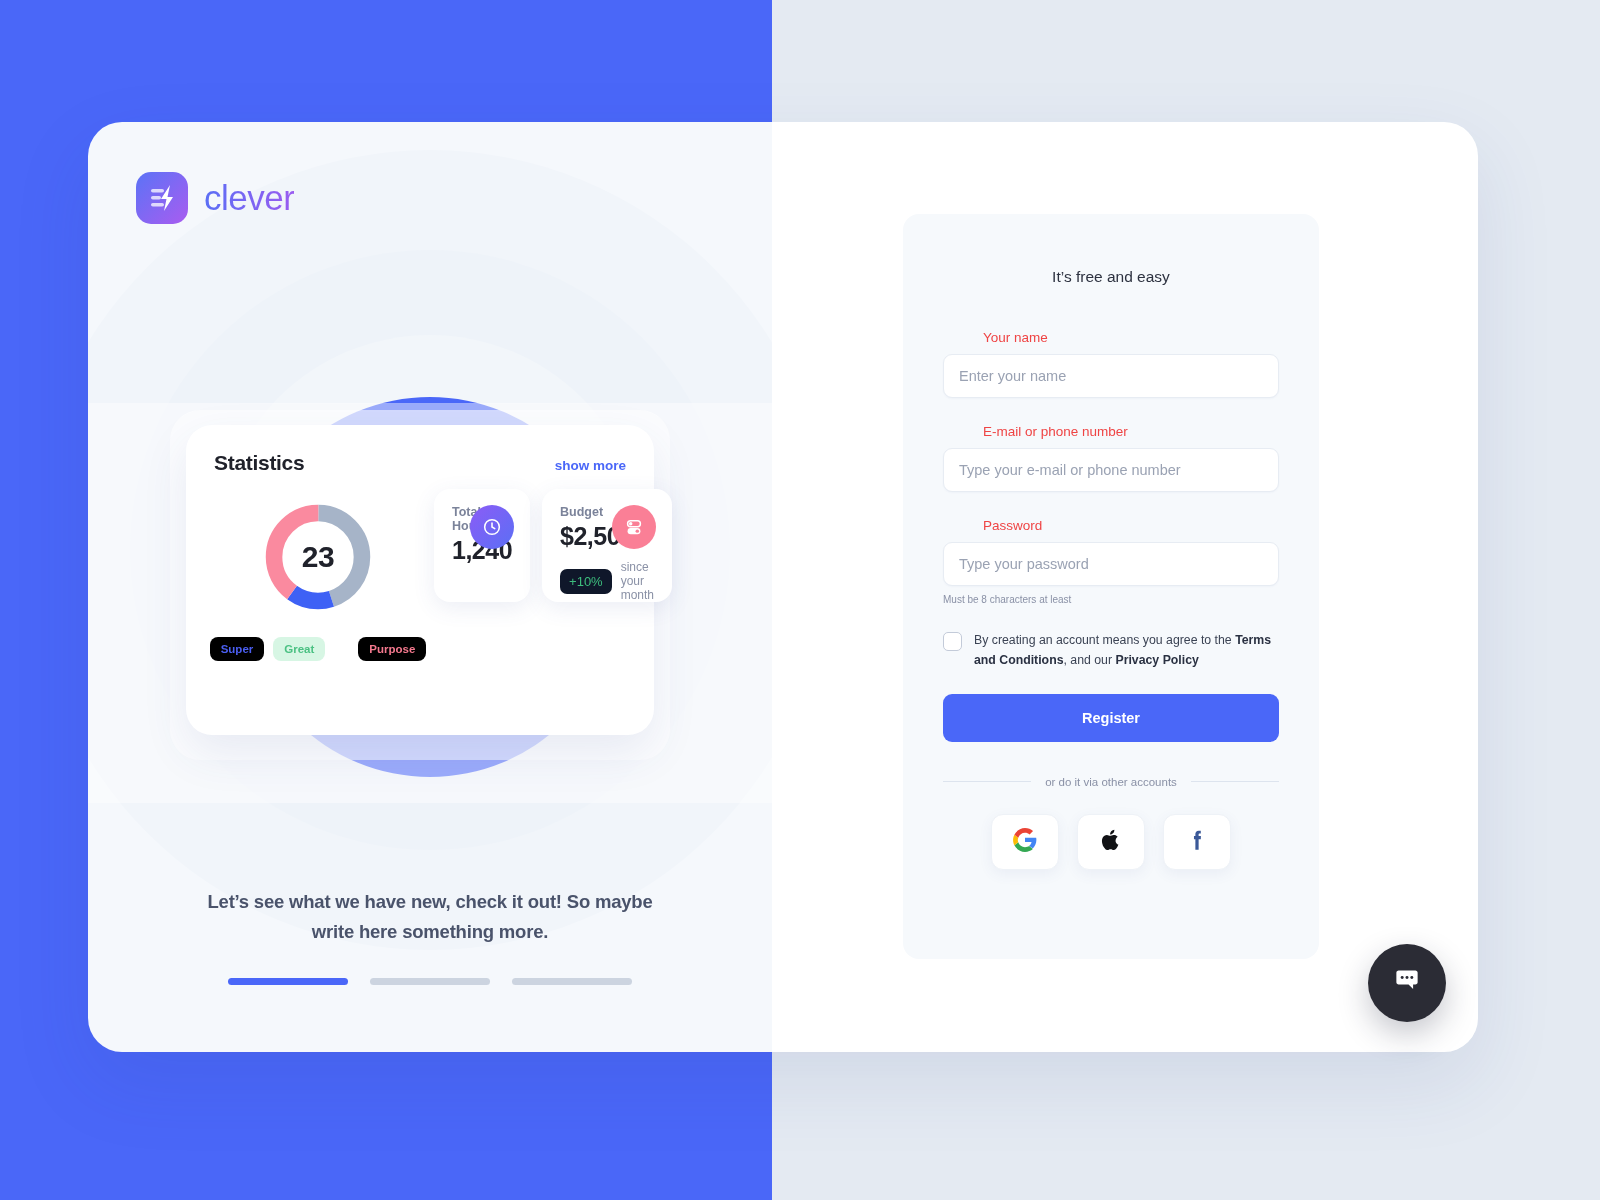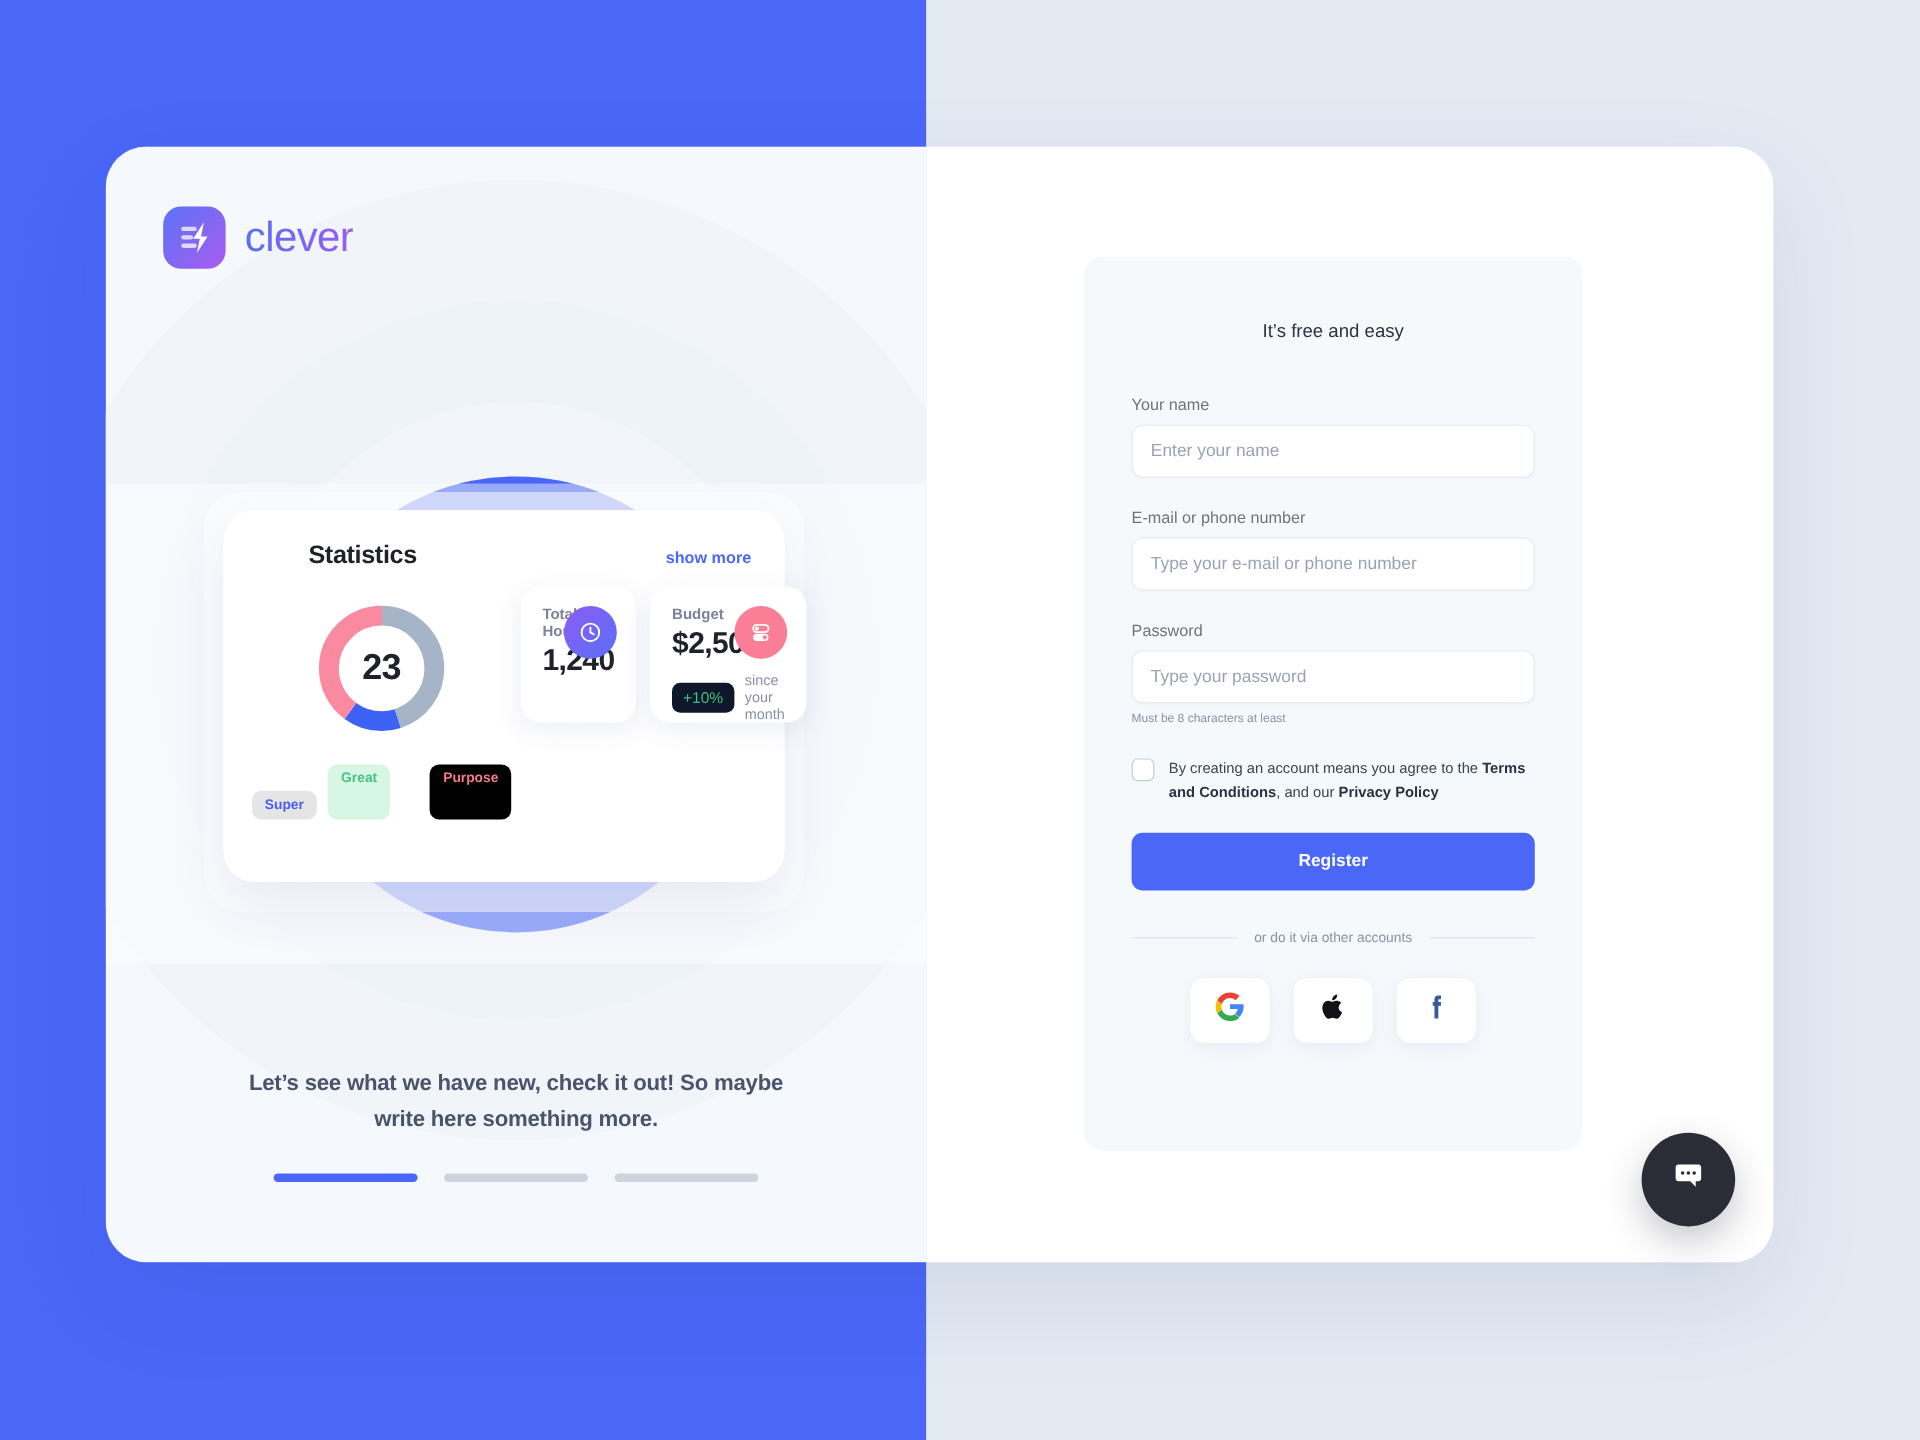--- a/index.html
+++ b/index.html
@@ -90,34 +90,34 @@
     filter: blur(0px);
   }
   #stats-card {
     position: absolute; left: 98px; top: 303px;
     width: 468px; height: 310px;
     background: #ffffff; border-radius: 26px;
     box-shadow: 0 18px 45px rgba(60,80,150,.10);
     padding: 26px 28px 0 28px;
     z-index: 4;
   }
-  #stats-head { display:flex; align-items:baseline; justify-content:space-between;margin-left:43px; }
+  #stats-head { display:flex; align-items:baseline; justify-content:space-between; }
   #stats-title { font-size: 21px; font-weight: 700; color:#20222b; letter-spacing:-.3px; }
   #show-more { font-size: 13.5px; font-weight: 700; color:#4a67f8; cursor:pointer; }
 
   #stats-body { display:flex; gap: 12px; margin-top: 14px; }
   #donut-col { width: 208px; display:flex; flex-direction:column; align-items:center; }
   #donut-wrap { position: relative; width: 116px; height: 116px; margin-top: 10px; }
   #donut-value {
     position:absolute; inset:0; display:flex; align-items:center; justify-content:center;
     font-size: 30px; font-weight: 700; color:#20222b; letter-spacing:-.5px;
   }
   #tags { display:flex; gap: 9px; margin-top: 22px; }
   .tag { font-size: 11.5px; font-weight: 700; padding: 6px 11px; border-radius: 8px; }
-  .tag-super   { background:#e5e5e5; color:#4a5ef0;margin-top:22px; }
+  .tag-super   { background:#000000; color:#4a5ef0; }
   .tag-great   { background:#d7f6e4; color:#4bc183; }
   .tag-purpose { background:#000000; color:#f4798e;margin-left:24px; }
 
   #metric-col { display:flex; flex-direction:row; gap: 12px; flex:1;justify-content:space-between; }
   .metric-card {
     background:#fff; border-radius: 16px;
     box-shadow: 0 6px 22px rgba(70,90,160,.10);
     padding: 16px 18px; position: relative; height: 113px;
   }
   .metric-label { font-size: 12.5px; font-weight: 700; color:#7b839a; }
@@ -154,21 +154,21 @@
     background:#f6f9fc; border-radius: 16px;
     padding: 40px 40px 0 40px;
   }
   #form-title { font-size: 29px; font-weight: 700; color:#16181f; text-align:center; letter-spacing:-.6px; }
   #form-sub { font-size: 15.5px; color:#2d3240; text-align:center; margin-top: 14px; }
 
   .field { margin-top: 0; }
   #field-name { margin-top: 44px; }
   #field-email { margin-top: 26px; }
   #field-password { margin-top: 26px; }
-  .field-label { font-size: 13.5px; color:#737373; font-weight: 400; margin-bottom: 9px; }
+  .field-label { font-size: 13.5px; color:#ef4444; font-weight: 400; margin-bottom: 9px; margin-left: 40px; }
   .field-input {
     width: 100%; height: 44px;
     background:#ffffff; border: 1px solid #e7ecf3; border-radius: 9px;
     padding: 0 15px; font-size: 14.5px; color:#0369a1;
     font-family: "Liberation Sans", sans-serif;
     box-shadow: 0 1px 2px rgba(60,80,150,.04);
   }
   .field-input::placeholder { color:#9aa2b3; }
   #password-hint { font-size: 10px; color:#8a91a6; margin-top: 8px; }
 

